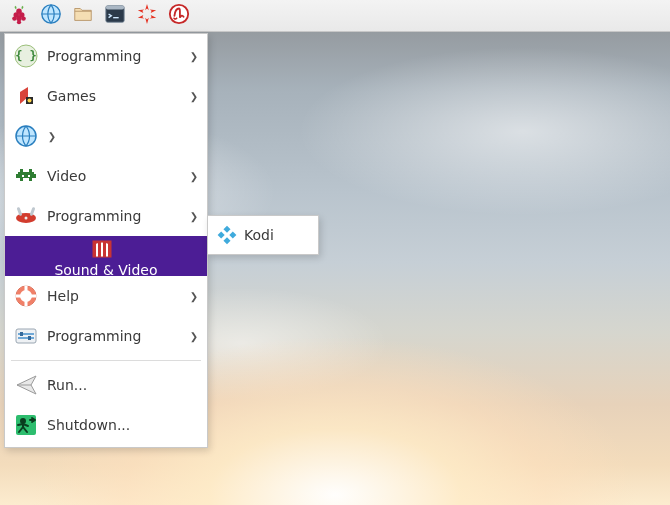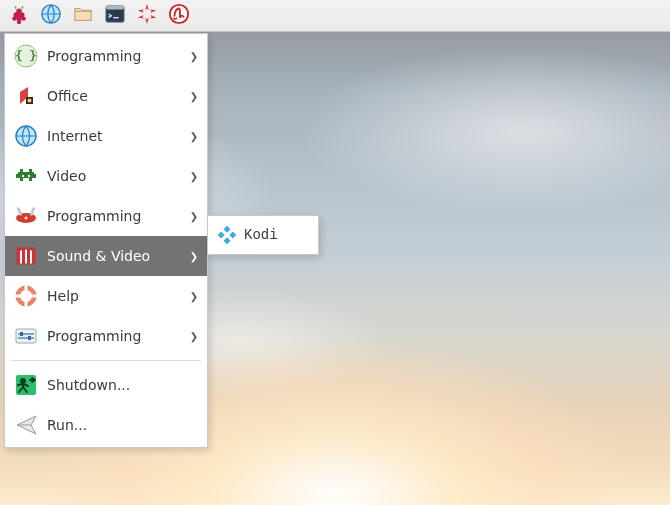--- a/index.html
+++ b/index.html
@@ -82,22 +82,23 @@
     flex: 1;
     white-space: nowrap;
   }
   .menu-item .mi-arrow {
     width: 10px;
     text-align: center;
     font-size: 10px;
     color: #555;
   }
   .menu-item.highlight {
-    background: #737373;
+    background: #4c1d95;
     color: #ffffff;
+    flex-direction: column;
   }
   .menu-item.highlight .mi-arrow { color: #ffffff; }
   .menu-sep {
     height: 1px;
     margin: 4px 6px;
     background: #dcdcdc;
   }
 
   
   .submenu {
@@ -106,21 +107,20 @@
     left: 207px;
     width: 110px;
     background: #ffffff;
     border: 1px solid #c9c9c9;
     box-shadow: 2px 3px 7px rgba(0,0,0,0.15);
     z-index: 21;
     padding: 2px 0;
   }
   .submenu .menu-item {
     height: 34px;
-    font-family: Liberation Mono, monospace;
   }
   .submenu .mi-icon { width: 22px; height: 22px; margin-right: 6px; }
 
 </style>
 </head>
 <body>
 
 <div class="desktop"></div>
 
 <div class="panel">
@@ -208,32 +208,31 @@
   </div>
 
   <div class="menu-item">
     <span class="mi-icon">
       <svg width="24" height="24" viewBox="0 0 24 24">
         <path d="M6 20 L6 8 L14 3 L14 13 Z" fill="#d9443a"></path>
         <rect x="12" y="13" width="7" height="7" fill="#2a2a2a"></rect>
         <circle cx="15.5" cy="16.5" r="2" fill="#ffd54a"></circle>
       </svg>
     </span>
-    <span class="mi-label">Office</span>
+    <span class="mi-label">Games</span>
     <span class="mi-arrow">❯</span>
   </div>
 
   <div class="menu-item">
     <span class="mi-icon">
       <svg width="24" height="24" viewBox="0 0 24 24">
           <circle cx="12" cy="12" r="10" fill="#bfe6ff" stroke="#2a7fbf" stroke-width="1.5"></circle>
           <path d="M2 12h20M12 2a16 16 0 0 1 0 20M12 2a16 16 0 0 0 0 20" fill="none" stroke="#2a7fbf" stroke-width="1.2"></path>
         </svg>
     </span>
-    <span class="mi-label">Internet</span>
     <span class="mi-arrow">❯</span>
   </div>
 
   <div class="menu-item">
     <span class="mi-icon">
       <svg width="24" height="24" viewBox="0 0 24 24">
           <g fill="#2e7d32">
             <rect x="4" y="8" width="16" height="6"></rect>
             <rect x="2" y="10" width="2" height="4"></rect>
             <rect x="20" y="10" width="2" height="4"></rect>
@@ -309,45 +308,45 @@
     </span>
     <span class="mi-label">Programming</span>
     <span class="mi-arrow">❯</span>
   </div>
 
   <div class="menu-sep"></div>
 
   <div class="menu-item">
     <span class="mi-icon">
       <svg width="24" height="24" viewBox="0 0 24 24">
+        <path d="M3 12 L22 3 L17 12 L22 21 Z" fill="#e8e8e8" stroke="#9a9a9a" stroke-width="1"></path>
+        <path d="M3 12 L17 12" stroke="#9a9a9a" stroke-width="1"></path>
+      </svg>
+    </span>
+    <span class="mi-label">Run...</span>
+  </div>
+
+  <div class="menu-item">
+    <span class="mi-icon">
+      <svg width="24" height="24" viewBox="0 0 24 24">
         <rect x="2" y="2" width="20" height="20" rx="2" fill="#2dbd6e"></rect>
         <g stroke="#0a3d1f" stroke-width="2" stroke-linecap="round" fill="none">
           <circle cx="9" cy="8" r="2" fill="#0a3d1f"></circle>
           <path d="M9 10v4"></path>
           <path d="M9 14l4 5"></path>
           <path d="M9 14l-4 5"></path>
           <path d="M9 11l5 2"></path>
           <path d="M9 11l-5 1"></path>
         </g>
         <path d="M16 7h5M18 5l3 2-3 2" stroke="#0a3d1f" stroke-width="2" fill="none" stroke-linecap="round" stroke-linejoin="round"></path>
       </svg>
     </span>
     <span class="mi-label">Shutdown...</span>
   </div>
 
-  <div class="menu-item">
-    <span class="mi-icon">
-      <svg width="24" height="24" viewBox="0 0 24 24">
-        <path d="M3 12 L22 3 L17 12 L22 21 Z" fill="#e8e8e8" stroke="#9a9a9a" stroke-width="1"></path>
-        <path d="M3 12 L17 12" stroke="#9a9a9a" stroke-width="1"></path>
-      </svg>
-    </span>
-    <span class="mi-label">Run...</span>
-  </div>
-
 </div>
 
 <div class="submenu">
   <div class="menu-item">
     <span class="mi-icon">
       <svg width="20" height="20" viewBox="0 0 24 24">
         <g fill="#3faadc">
           <rect x="9" y="2" width="6" height="6" transform="rotate(45 12 5)"></rect>
           <rect x="2" y="9" width="6" height="6" transform="rotate(45 5 12)"></rect>
           <rect x="16" y="9" width="6" height="6" transform="rotate(45 19 12)"></rect>

